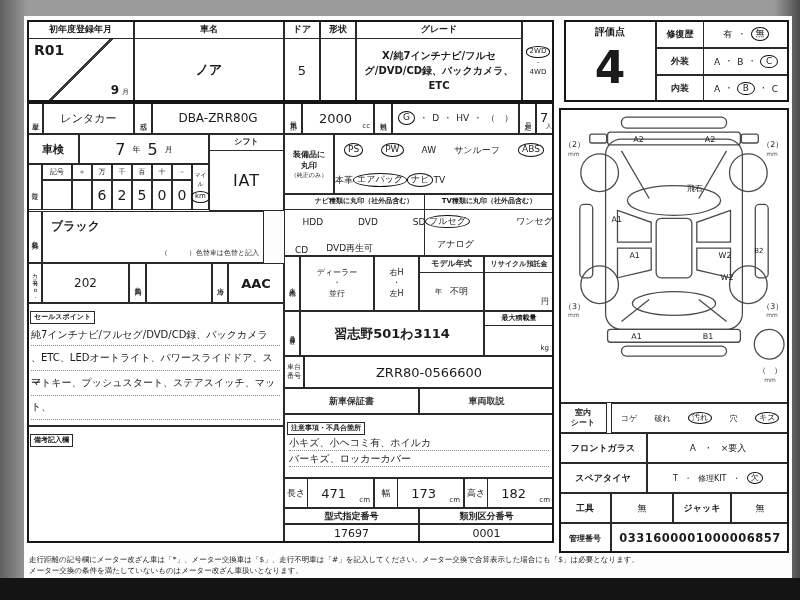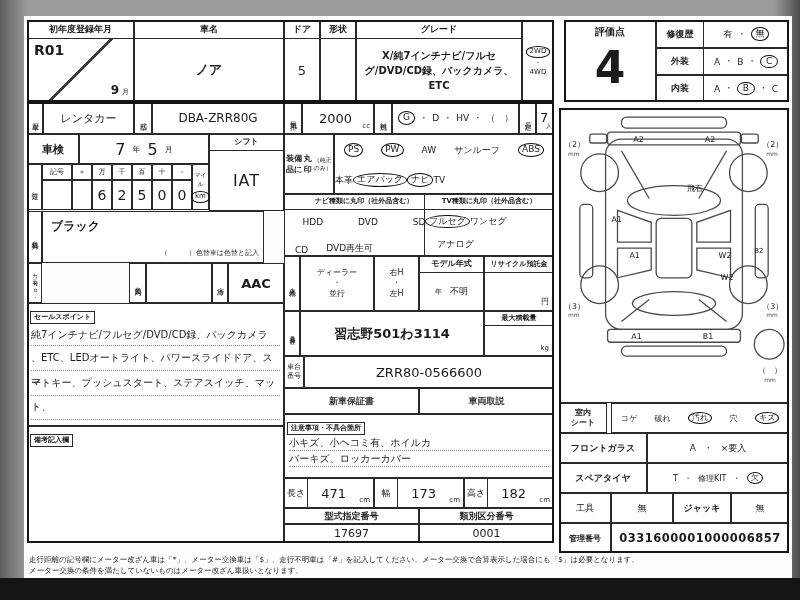--- a/index.html
+++ b/index.html
@@ -149,39 +149,40 @@
     <span class="o fs7">km</span>
   </div>
 
   <div class="cell v" style="left:3px;top:195px;width:15px;height:52px">外装色</div>
   <div class="cell" style="left:18px;top:195px;width:222px;height:52px">
     <span class="fs12" style="position:absolute;left:8px;top:6px;font-weight:bold">ブラック</span>
     <span class="fs7" style="position:absolute;right:4px;bottom:4px;color:#333">（　　　）色替車は色替と記入</span>
   </div>
 
   <div class="cell v fs6" style="left:3px;top:247px;width:15px;height:40px">カラーNo.</div>
+  <div class="cell ctr fs12" style="left:18px;top:247px;width:87px;height:40px">202</div>
   <div class="cell v" style="left:105px;top:247px;width:17px;height:40px">内装色</div>
   <div class="cell ctr fs11" style="left:122px;top:247px;width:66px;height:40px"></div>
   <div class="cell v" style="left:188px;top:247px;width:16px;height:40px">冷房</div>
   <div class="cell ctr fs13" style="left:204px;top:247px;width:56px;height:40px;font-weight:bold">AAC</div>
 
   <div class="cell" style="left:3px;top:287px;width:257px;height:123px">
     <span class="tab">セールスポイント</span>
     <div class="dotline fs10" style="height:21px;margin:0 3px;line-height:2.1">純7インチナビ/フルセグ/DVD/CD録、バックカメラ</div>
     <div class="dotline fs10" style="height:24px;margin:0 3px;line-height:2.4">、ETC、LEDオートライト、パワースライドドア、スマ</div>
     <div class="dotline fs10" style="height:24px;margin:0 3px;line-height:2.4">ートキー、プッシュスタート、ステアスイッチ、マット、</div>
     <div class="dotline" style="height:23px;margin:0 3px"></div>
     <div class="dotline" style="height:23px;margin:0 3px"></div>
   </div>
 
   <div class="cell" style="left:3px;top:410px;width:257px;height:117px">
     <span class="tab">備考記入欄</span>
   </div>
 
-  <div class="cell ctr" style="left:260px;top:118px;width:50px;height:60px;flex-direction:row;line-height:1.4">
+  <div class="cell ctr" style="left:260px;top:118px;width:50px;height:60px;flex-direction:column;line-height:1.4">
     <span class="fs8" style="font-weight:bold">装備品に</span>
     <span class="fs8" style="font-weight:bold">丸印</span>
     <span class="fs6">（純正のみ）</span>
   </div>
   <div class="cell" style="left:310px;top:118px;width:220px;height:60px">
     <div class="ctr fs9" style="height:30px;justify-content:space-around">
       <span class="o">PS</span>
       <span class="o">PW</span>
       <span>AW</span>
       <span>サンルーフ</span>
@@ -202,21 +203,21 @@
       <span>DVD</span>
       <span>SD</span>
     </div>
     <div class="fs9" style="height:22px;display:flex;align-items:flex-end;gap:18px;padding-left:10px">
       <span>CD</span>
       <span>DVD再生可</span>
     </div>
   </div>
   <div class="cell" style="left:400px;top:178px;width:130px;height:62px">
     <span class="h" style="height:15px;line-height:1.9;font-size:7px">TV種類に丸印（社外品含む）</span>
-    <div class="ctr fs9" style="height:23px;justify-content:flex-start">
+    <div class="ctr fs9" style="height:23px;justify-content:space-between">
       <span class="o">フルセグ</span>
       <span>ワンセグ</span>
     </div>
     <div class="fs9" style="height:22px;display:flex;align-items:center;padding-left:12px">
       <span>アナログ</span>
     </div>
   </div>
 
   <div class="cell v" style="left:260px;top:240px;width:16px;height:55px">輸入車</div>
   <div class="cell ctr" style="left:276px;top:240px;width:74px;height:55px;flex-direction:column;line-height:1.3">
@@ -358,21 +359,21 @@
     <span>×要入</span>
   </div>
   <div class="cell ctr fs9" style="left:535px;top:447px;width:88px;height:30px;font-weight:bold">スペアタイヤ</div>
   <div class="cell ctr fs8" style="left:623px;top:447px;width:142px;height:30px;gap:6px">
     <span>T</span>
     <span>・</span>
     <span>修理KIT</span>
     <span>・</span>
     <span class="o">欠</span>
   </div>
-  <div class="cell ctr fs9" style="left:535px;top:477px;width:52px;height:30px;font-weight:normal">工具</div>
+  <div class="cell ctr fs9" style="left:535px;top:477px;width:52px;height:30px;font-weight:bold">工具</div>
   <div class="cell ctr fs9" style="left:587px;top:477px;width:62px;height:30px">無</div>
   <div class="cell ctr fs9" style="left:649px;top:477px;width:58px;height:30px;font-weight:bold">ジャッキ</div>
   <div class="cell ctr fs9" style="left:707px;top:477px;width:58px;height:30px">無</div>
   <div class="cell ctr fs8" style="left:535px;top:507px;width:52px;height:30px;font-weight:bold">管理番号</div>
   <div class="cell ctr" style="left:587px;top:507px;width:178px;height:30px;font-size:11.5px;font-weight:bold;letter-spacing:0.5px">0331600001000006857</div>
 
   <div class="frame" style="left:535px;top:92px;width:230px;height:445px"></div>
 
   <div class="nb note" style="position:absolute;left:5px;top:539px;width:758px">
     <div>走行距離の記号欄にメーター改ざん車は「*」、メーター交換車は「$」、走行不明車は「#」を記入してください。メーター交換で合算表示した場合にも「$」は必要となります。</div>

